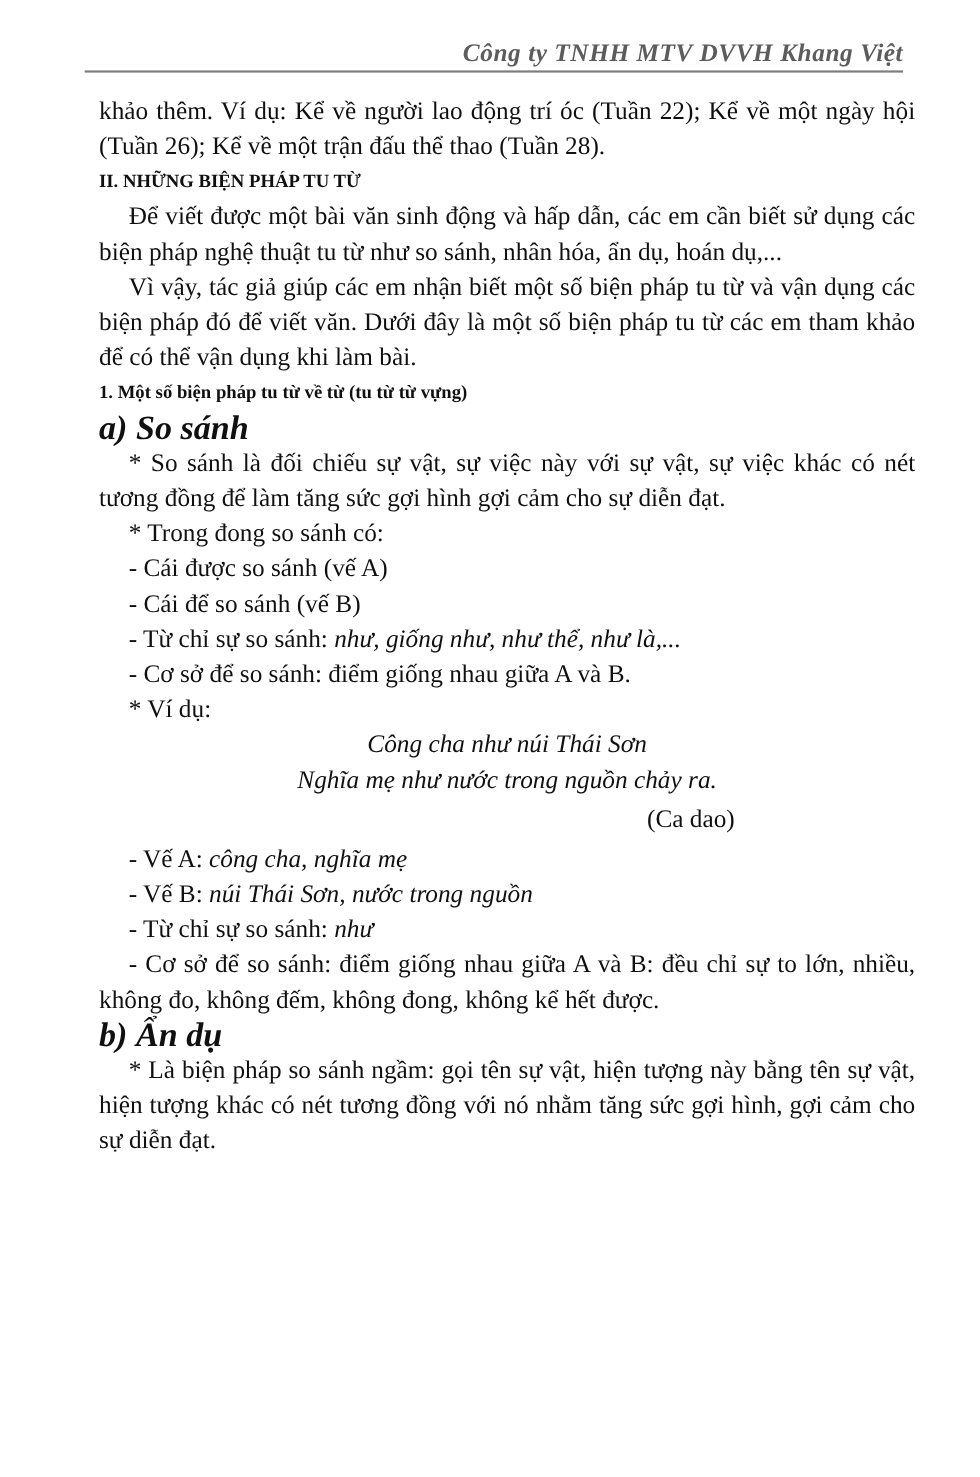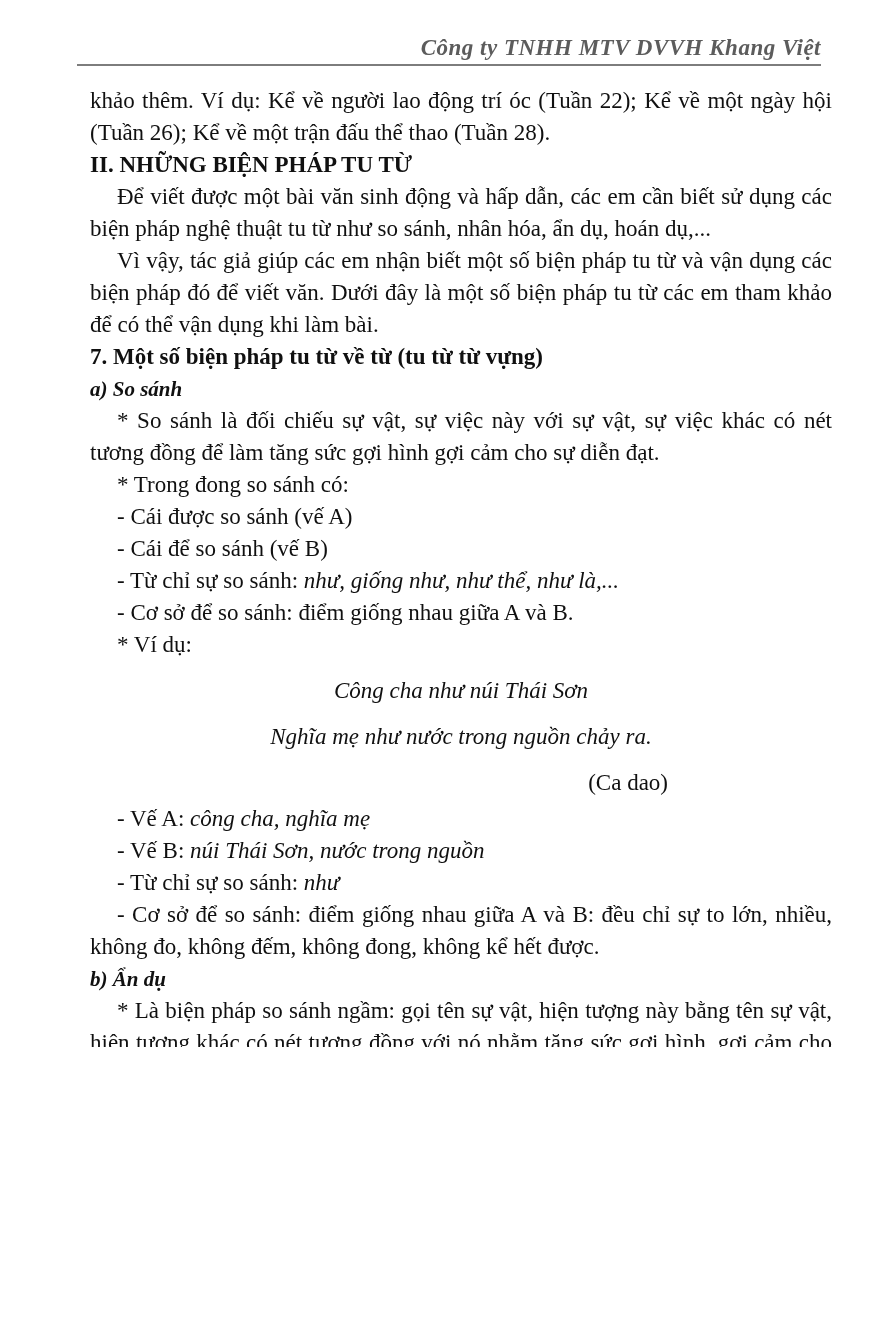--- a/index.html
+++ b/index.html
@@ -35,38 +35,38 @@
     left: 90px;
     width: 742px;
     font-size: 23px;
     line-height: 32px;
     text-align: justify;
   }
   .para { margin: 0; text-indent: 27px; }
   .para.noindent { text-indent: 0; }
   .h-roman, .h-num {
     margin: 0;
-    font-size: 23px;
+    font-size: 17px;
     line-height: 32px;
     font-weight: bold;
     text-align: left;
     text-indent: 0;
   }
   .h-sub {
     margin: 0;
-    font-size: 21px;
+    font-size: 31px;
     line-height: 32px;
     font-weight: bold;
     font-style: italic;
     text-align: left;
     text-indent: 0;
   }
   .it { font-style: italic; margin-top: 44px; }
   .verse {
-    margin: 14px;
+    margin: 0;
     line-height: 32px;
     text-align: center;
     font-style: italic;
   }
   .attribution {
     margin: 4px;
     line-height: 32px;
     text-align: right;
     padding-right: 160px;
   }
@@ -86,21 +86,21 @@
 
   <header class="page-header">
     <div class="header-company">Công ty TNHH MTV DVVH Khang Việt</div>
   </header>
 
   <main class="content">
     <p class="para noindent">khảo thêm. Ví dụ: Kể về người lao động trí óc (Tuần 22); Kể về một ngày hội (Tuần 26); Kể về một trận đấu thể thao (Tuần 28).</p>
     <h2 class="h-roman">II. NHỮNG BIỆN PHÁP TU TỪ</h2>
     <p class="para">Để viết được một bài văn sinh động và hấp dẫn, các em cần biết sử dụng các biện pháp nghệ thuật tu từ như so sánh, nhân hóa, ẩn dụ, hoán dụ,...</p>
     <p class="para">Vì vậy, tác giả giúp các em nhận biết một số biện pháp tu từ và vận dụng các biện pháp đó để viết văn. Dưới đây là một số biện pháp tu từ các em tham khảo để có thể vận dụng khi làm bài.</p>
-    <h3 class="h-num">7. Một số biện pháp tu từ về từ (tu từ từ vựng)</h3>
+    <h3 class="h-num">1. Một số biện pháp tu từ về từ (tu từ từ vựng)</h3>
     <h4 class="h-sub">a) So sánh</h4>
     <p class="para">* So sánh là đối chiếu sự vật, sự việc này với sự vật, sự việc khác có nét tương đồng để làm tăng sức gợi hình gợi cảm cho sự diễn đạt.</p>
     <p class="para">* Trong đong so sánh có:</p>
     <p class="para">- Cái được so sánh (vế A)</p>
     <p class="para">- Cái để so sánh (vế B)</p>
     <p class="para"><span>- Từ chỉ sự so sánh: </span><span class="it">như, giống như, như thể, như là,...</span></p>
     <p class="para">- Cơ sở để so sánh: điểm giống nhau giữa A và B.</p>
     <p class="para">* Ví dụ:</p>
     <div class="verse">Công cha như núi Thái Sơn</div>
     <div class="verse">Nghĩa mẹ như nước trong nguồn chảy ra.</div>

